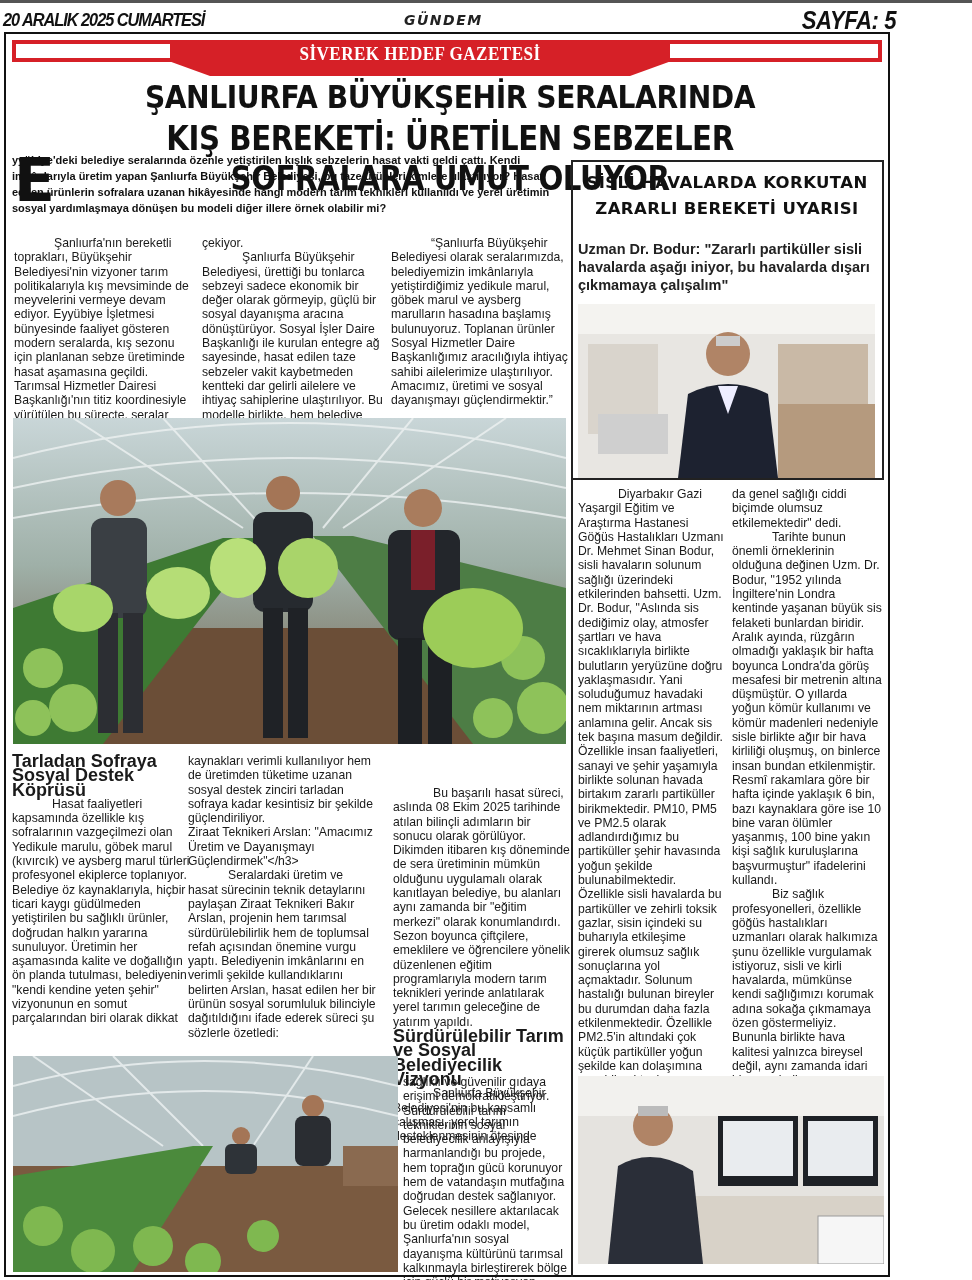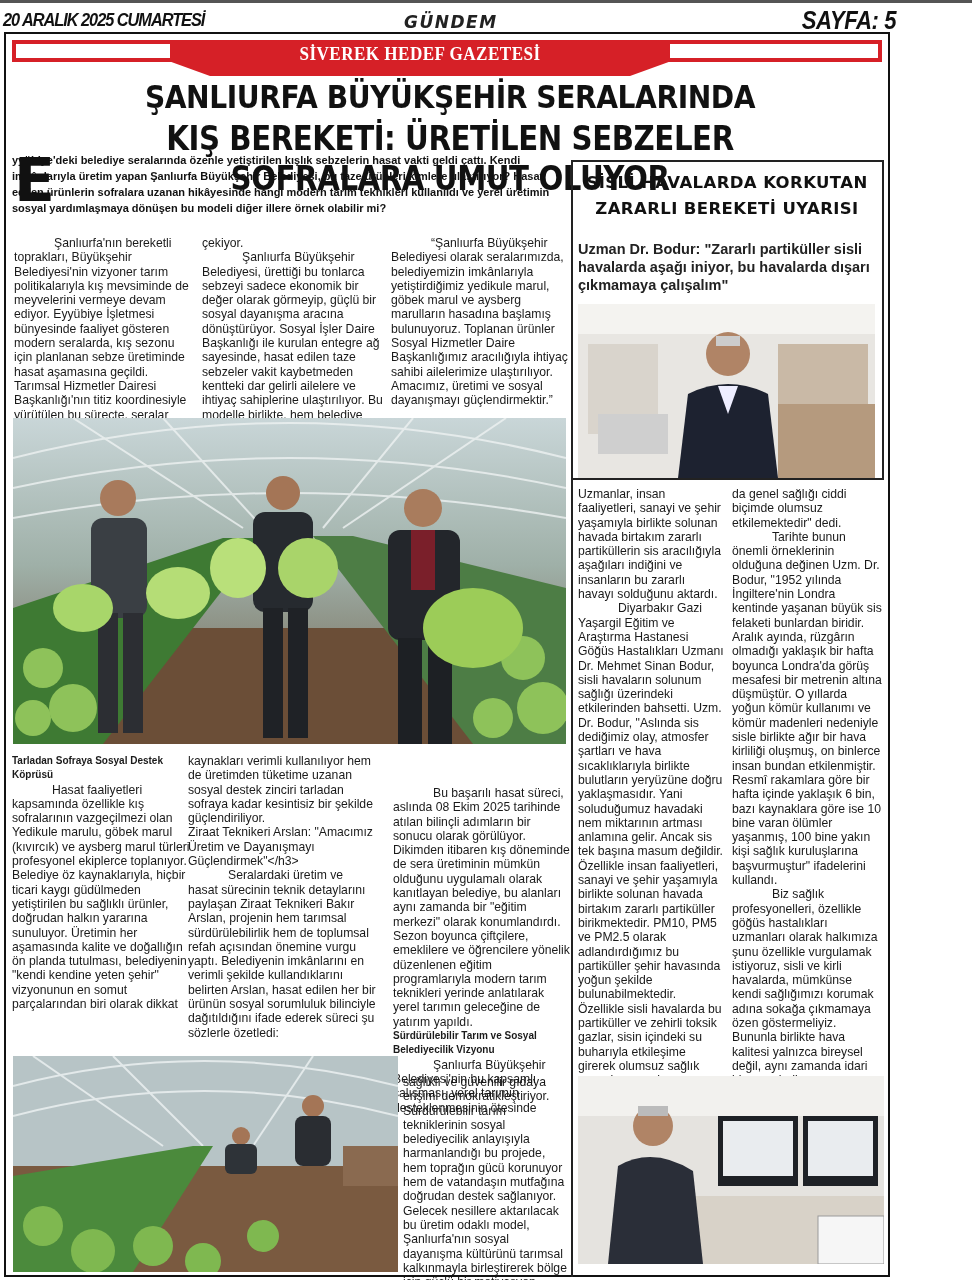--- a/index.html
+++ b/index.html
@@ -2,21 +2,21 @@
 <html><head>
 <meta charset="utf-8">
 <style>
   * { box-sizing: border-box; margin: 0; padding: 0; }
   html, body { width: 972px; height: 1280px; background: #fff; overflow: hidden; }
   body { position: relative; font-family: "Liberation Sans", sans-serif; color: #1a1a1a; }
 
   .topbar { position: absolute; left: 0; top: 0; width: 972px; height: 3px; background: #555; }
   .masthead { position: absolute; left: 0; top: 4px; width: 972px; height: 28px; font-style: italic; }
   .mh-date { position: absolute; left: 3px; top: 5px; font-family: "Liberation Sans", sans-serif; font-weight: bold; font-size: 19px; letter-spacing: -1.2px; transform: scaleX(0.86); transform-origin: left; color: #111; }
-  .mh-section { position: absolute; left: 404px; top: 8px; font-family: "DejaVu Sans", sans-serif; font-weight: bold; font-size: 17px; letter-spacing: 1.5px; color: #222; }
+  .mh-section { position: absolute; left: 404px; top: 8px; font-family: "DejaVu Sans", sans-serif; font-weight: bold; font-size: 14px; letter-spacing: 1.5px; color: #222; }
   .mh-page { position: absolute; right: 76px; top: 1px; font-family: "Liberation Sans", sans-serif; font-weight: bold; font-size: 26px; letter-spacing: -0.5px; transform: scaleX(0.85); transform-origin: right; color: #111; }
 
   .frame { position: absolute; left: 4px; top: 32px; width: 886px; height: 1245px; border: 2px solid #111; }
 
   .brand-bar { position: absolute; left: 12px; top: 40px; width: 870px; height: 22px; background: #d62027; }
   .brand-bar .inner-l { position: absolute; left: 4px; top: 4px; width: 300px; height: 14px; background: #fff; }
   .brand-bar .inner-r { position: absolute; right: 4px; top: 4px; width: 300px; height: 14px; background: #fff; }
   .brand-tab { position: absolute; left: 170px; top: 40px; width: 500px; height: 36px; background: #d62027;
                clip-path: polygon(0 0, 100% 0, 100% 60%, 92% 100%, 8% 100%, 0 60%); }
   .brand-name { position: absolute; left: 170px; top: 40px; width: 500px; height: 30px; text-align: center; line-height: 28px;
@@ -26,21 +26,21 @@
   .hl1 { top: 78px; font-size: 32px; transform: scaleX(0.88); }
   .hl2 { top: 118px; font-size: 34px; transform: scaleX(0.86); }
 
   .lead-wrap { position: absolute; left: 12px; top: 152px; width: 560px; }
   .dropcap { position: absolute; left: 2px; top: 5px; width: 38px; height: 46px; font-family: "DejaVu Sans", sans-serif; font-weight: bold; font-size: 60px; line-height: 46px; color: #111; transform: scaleX(1.0); }
   .lead { font-weight: bold; font-size: 11px; line-height: 16px; color: #111; text-indent: 34px; }
 
   .col { position: absolute; font-size: 12.2px; line-height: 14.3px; color: #1a1a1a; }
   .col p { margin: 0; }
   .col .ind { text-indent: 40px; }
-  .col .sub { font-weight: bold; font-size: 10px; }
+  .col .sub { font-weight: bold; font-size: 18px; }
   .col .bold { font-weight: bold; }
 
   .photo { position: absolute; overflow: hidden; }
   .photo svg { display: block; }
 
   .side-box { position: absolute; left: 571px; top: 160px; width: 313px; height: 320px; border: 2px solid #222; }
   .side-title { position: absolute; left: 572px; top: 170px; width: 310px; text-align: center; font-family: "DejaVu Sans", sans-serif; font-weight: bold; font-size: 16.5px; line-height: 26px; letter-spacing: 0.4px; color: #111; }
   .side-sub { position: absolute; left: 578px; top: 240px; width: 304px; font-weight: bold; font-size: 14.5px; line-height: 18px; color: #222; }
   .side-vr { position: absolute; left: 571px; top: 480px; width: 2px; height: 797px; background: #222; }
 </style>
@@ -196,21 +196,20 @@
     <rect x="200" y="100" width="97" height="74" fill="#b59a7e"></rect>
     <rect x="20" y="110" width="70" height="40" fill="#cfcfcf"></rect>
     <circle cx="150" cy="50" r="22" fill="#b08466"></circle>
     <rect x="138" y="32" width="24" height="10" fill="#ccc"></rect>
     <path d="M100 174 L110 90 Q150 70 190 90 L200 174Z" fill="#1d2230"></path>
     <path d="M140 82 L150 110 L160 82Z" fill="#eef"></path>
   </svg>
 </div>
 
 <div class="col" style="left:578px; top:487px; width:146px;">
-  <p>Uzmanlar, insan faaliyetleri, sanayi ve şehir yaşamıyla birlikte solunan havada birtakım zararlı partiküllerin sis aracılığıyla aşağıları indiğini ve insanların bu zararlı havayı solduğunu aktardı.</p>
   <p class="ind">Diyarbakır Gazi Yaşargil Eğitim ve Araştırma Hastanesi Göğüs Hastalıkları Uzmanı Dr. Mehmet Sinan Bodur, sisli havaların solunum sağlığı üzerindeki etkilerinden bahsetti. Uzm. Dr. Bodur, "Aslında sis dediğimiz olay, atmosfer şartları ve hava sıcaklıklarıyla birlikte bulutların yeryüzüne doğru yaklaşmasıdır. Yani soluduğumuz havadaki nem miktarının artması anlamına gelir. Ancak sis tek başına masum değildir. Özellikle insan faaliyetleri, sanayi ve şehir yaşamıyla birlikte solunan havada birtakım zararlı partiküller birikmektedir. PM10, PM5 ve PM2.5 olarak adlandırdığımız bu partiküller şehir havasında yoğun şekilde bulunabilmektedir. Özellikle sisli havalarda bu partiküller ve zehirli toksik gazlar, sisin içindeki su buharıyla etkileşime girerek olumsuz sağlık sonuçlarına yol açmaktadır. Solunum hastalığı bulunan bireyler bu durumdan daha fazla etkilenmektedir. Özellikle PM2.5'in altındaki çok küçük partiküller yoğun şekilde kan dolaşımına geçebilmekte, bu</p>
 </div>
 <div class="col" style="left:732px; top:487px; width:150px;">
   <p>da genel sağlığı ciddi biçimde olumsuz etkilemektedir" dedi.</p>
   <p class="ind">Tarihte bunun önemli örneklerinin olduğuna değinen Uzm. Dr. Bodur, "1952 yılında İngiltere'nin Londra kentinde yaşanan büyük sis felaketi bunlardan biridir. Aralık ayında, rüzgârın olmadığı yaklaşık bir hafta boyunca Londra'da görüş mesafesi bir metrenin altına düşmüştür. O yıllarda yoğun kömür kullanımı ve kömür madenleri nedeniyle sisle birlikte ağır bir hava kirliliği oluşmuş, on binlerce insan bundan etkilenmiştir. Resmî rakamlara göre bir hafta içinde yaklaşık 6 bin, bazı kaynaklara göre ise 10 bine varan ölümler yaşanmış, 100 bine yakın kişi sağlık kuruluşlarına başvurmuştur" ifadelerini kullandı.</p>
   <p class="ind">Biz sağlık profesyonelleri, özellikle göğüs hastalıkları uzmanları olarak halkımıza şunu özellikle vurgulamak istiyoruz, sisli ve kirli havalarda, mümkünse kendi sağlığımızı korumak adına sokağa çıkmamaya özen göstermeliyiz. Bununla birlikte hava kalitesi yalnızca bireysel değil, aynı zamanda idari bir meseledir. Soluduğumuz havanın kalitesinin artırılması toplum olarak hepimizin sorumluluğu ve ortak bir zorunluluktur" diye konuştu.</p>
   <p class="bold">Haber-İHA-</p>
 </div>
 
 <div class="photo" style="left:578px; top:1076px; width:306px; height:188px;">

